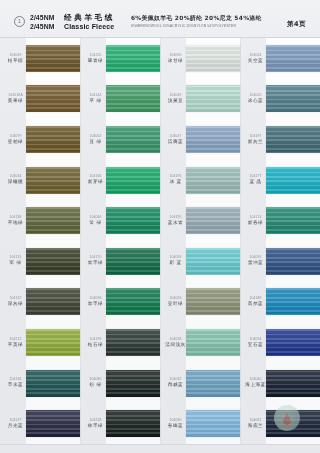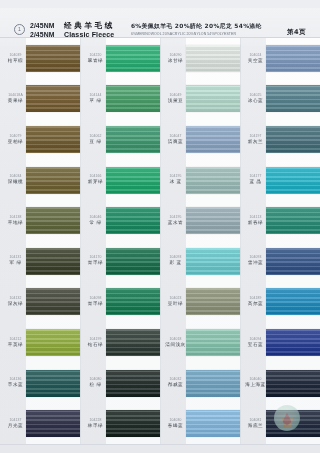--- a/index.html
+++ b/index.html
@@ -10,21 +10,21 @@
     font-family:"Liberation Sans","DejaVu Sans",sans-serif;
     -webkit-font-smoothing:antialiased;
   }
   #page{
     position:relative;width:320px;height:453px;
     background:linear-gradient(180deg,#eceef1 0%,#e8eaee 40%,#e6e8ec 100%);
     box-sizing:border-box;
   }
   
   .header{
-    position:absolute;left:0;top:8px;width:320px;height:38px;
+    position:absolute;left:0;top:0;width:320px;height:38px;
     background:linear-gradient(180deg,#f2f3f5 0%,#eceef1 100%);
   }
   .hdr-inner{
     position:absolute;left:14px;top:9px;right:8px;height:24px;
     display:flex;align-items:center;
   }
   .circ-num{
     width:9px;height:9px;border-radius:50%;
     border:0.7px solid #7b8290;color:#6b7280;
     font-size:5.2px;line-height:8px;text-align:center;

